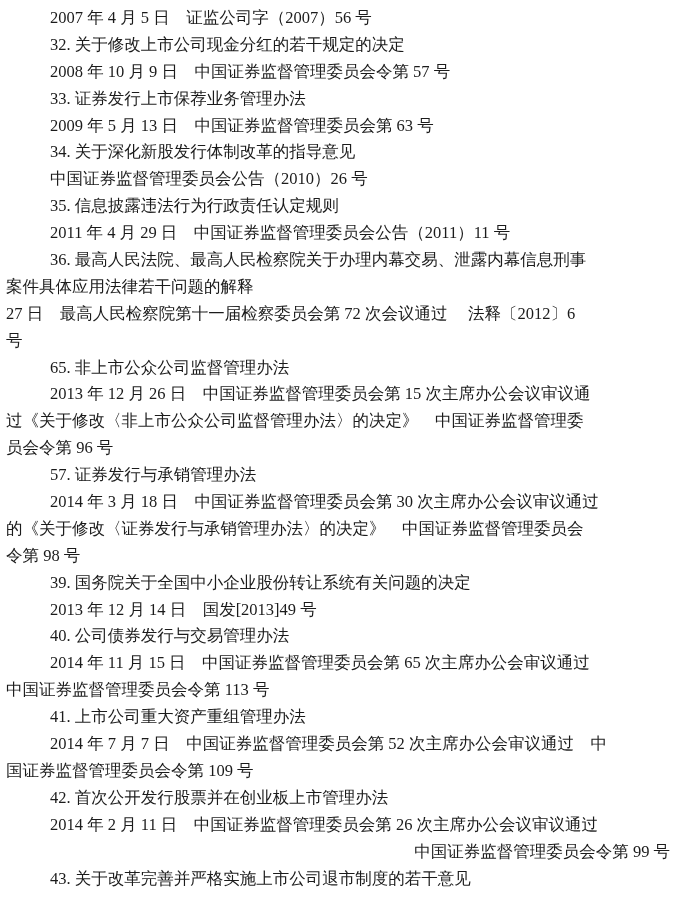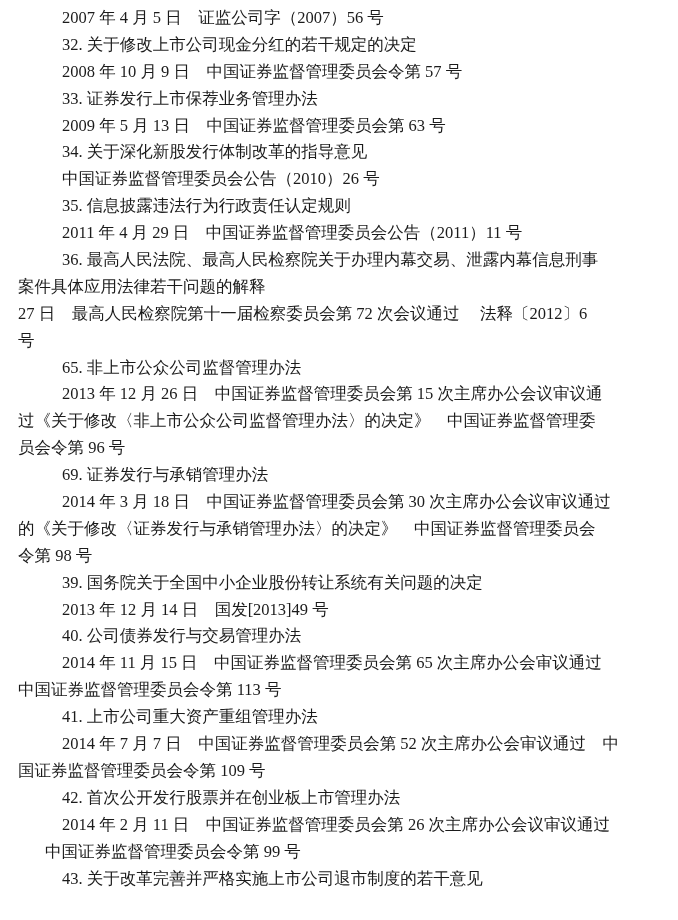--- a/index.html
+++ b/index.html
@@ -9,35 +9,35 @@
   }
   body {
     width: 678px;
     height: 920px;
     overflow: hidden;
   }
   .page {
     box-sizing: border-box;
     width: 678px;
     height: 920px;
-    padding: 5px 8px 0 18px;
+    padding: 5px 8px 0 6px;
     background: #ffffff;
     font-family: "Liberation Serif", "DejaVu Serif", serif;
     font-size: 16.5px;
     line-height: 26.9px;
     color: #1b1b1b;
     overflow: hidden;
   }
   .line {
     white-space: pre;
     height: 26.9px;
     overflow: hidden;
   }
   .indent-para { padding-left: 44px; }
-  .indent-half { padding-left: 27px; }
+  .indent-half { padding-left: 27px; text-align: right; }
   .indent-flush { padding-left: 0; }
 </style>
 </head>
 <body>
 
 <div class="page">
   <div id="text-body" style="color: rgb(27, 27, 27);">
       <div class="line indent-para">2007 年 4 月 5 日　证监公司字（2007）56 号</div>
       <div class="line indent-para">32. 关于修改上市公司现金分红的若干规定的决定</div>
       <div class="line indent-para">2008 年 10 月 9 日　中国证券监督管理委员会令第 57 号</div>
@@ -48,21 +48,21 @@
       <div class="line indent-para">35. 信息披露违法行为行政责任认定规则</div>
       <div class="line indent-para">2011 年 4 月 29 日　中国证券监督管理委员会公告（2011）11 号</div>
       <div class="line indent-para">36. 最高人民法院、最高人民检察院关于办理内幕交易、泄露内幕信息刑事</div>
       <div class="line indent-flush">案件具体应用法律若干问题的解释</div>
       <div class="line indent-flush">27 日　最高人民检察院第十一届检察委员会第 72 次会议通过　 法释〔2012〕6</div>
       <div class="line indent-flush">号</div>
       <div class="line indent-para">65. 非上市公众公司监督管理办法</div>
       <div class="line indent-para">2013 年 12 月 26 日　中国证券监督管理委员会第 15 次主席办公会议审议通</div>
       <div class="line indent-flush">过《关于修改〈非上市公众公司监督管理办法〉的决定》　中国证券监督管理委</div>
       <div class="line indent-flush">员会令第 96 号</div>
-      <div class="line indent-para">69. 证券发行与承销管理办法</div>
+      <div class="line indent-para">57. 证券发行与承销管理办法</div>
       <div class="line indent-para">2014 年 3 月 18 日　中国证券监督管理委员会第 30 次主席办公会议审议通过</div>
       <div class="line indent-flush">的《关于修改〈证券发行与承销管理办法〉的决定》　中国证券监督管理委员会</div>
       <div class="line indent-flush">令第 98 号</div>
       <div class="line indent-para">39. 国务院关于全国中小企业股份转让系统有关问题的决定</div>
       <div class="line indent-para">2013 年 12 月 14 日　国发[2013]49 号</div>
       <div class="line indent-para">40. 公司债券发行与交易管理办法</div>
       <div class="line indent-para">2014 年 11 月 15 日　中国证券监督管理委员会第 65 次主席办公会审议通过</div>
       <div class="line indent-flush">中国证券监督管理委员会令第 113 号</div>
       <div class="line indent-para">41. 上市公司重大资产重组管理办法</div>
       <div class="line indent-para">2014 年 7 月 7 日　中国证券监督管理委员会第 52 次主席办公会审议通过　中</div>

